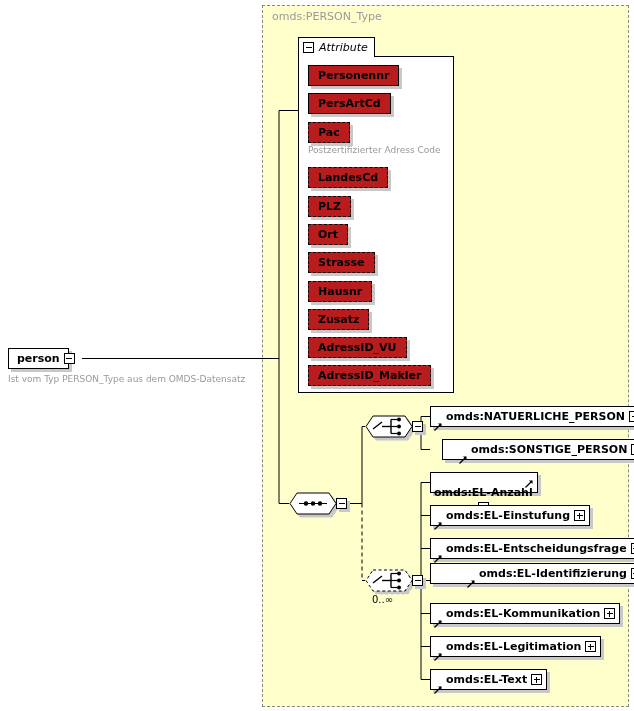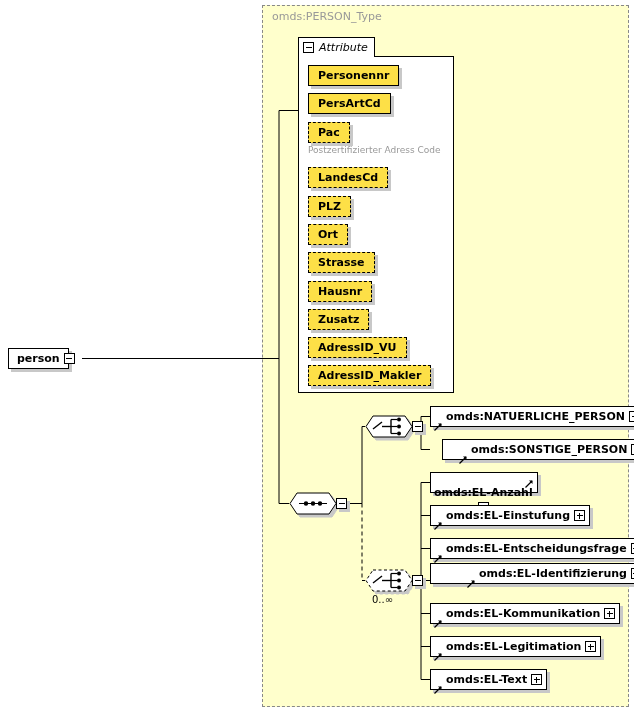--- a/index.html
+++ b/index.html
@@ -101,21 +101,21 @@
     background: #000000;
   }
   
   .attr-item {
     position: absolute;
     height: 21px;
   }
   .attr-box {
     position: relative;
     height: 21px;
-    background: #fde047;
+    background: #b91c1c;
     box-sizing: border-box;
     display: inline-flex;
     align-items: center;
     padding: 0 9px;
     border: 1px solid #000000;
     box-shadow: 3px 3px 0 0 #c8c8c8;
     white-space: nowrap;
   }
   .attr-box.optional {
     border: 1px dashed #000000;
@@ -315,20 +315,21 @@
           <span class="attr-label">AdressID_Makler</span>
         </span></div>
     </div>
 
   <div class="elem-root">
     <span class="elem-root-box">
       <span class="elem-root-label">person</span>
     </span>
     <span class="pm-box elem-root-pm"></span>
   </div>
+  <div class="root-annotation">Ist vom Typ PERSON_Type aus dem OMDS-Datensatz</div>
 
   <div class="compositor" style="left:289px; top:492px;">
     <span class="comp-shape">
       <svg width="48" height="23" viewBox="0 0 48 23" xmlns="http://www.w3.org/2000/svg">
         <polygon points="8,1 40,1 47,11.5 40,22 8,22 1,11.5" fill="#ffffff" stroke="#000000" stroke-width="1"></polygon>
         <line x1="10" y1="11.5" x2="38" y2="11.5" stroke="#000000" stroke-width="1"></line>
         <circle cx="17" cy="11.5" r="2.2" fill="#000000"></circle>
         <circle cx="24" cy="11.5" r="2.2" fill="#000000"></circle>
         <circle cx="31" cy="11.5" r="2.2" fill="#000000"></circle>
       </svg>

